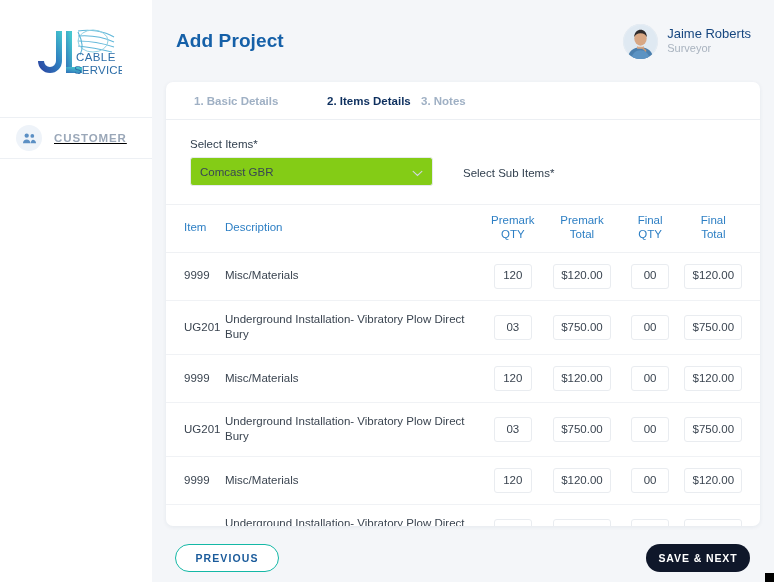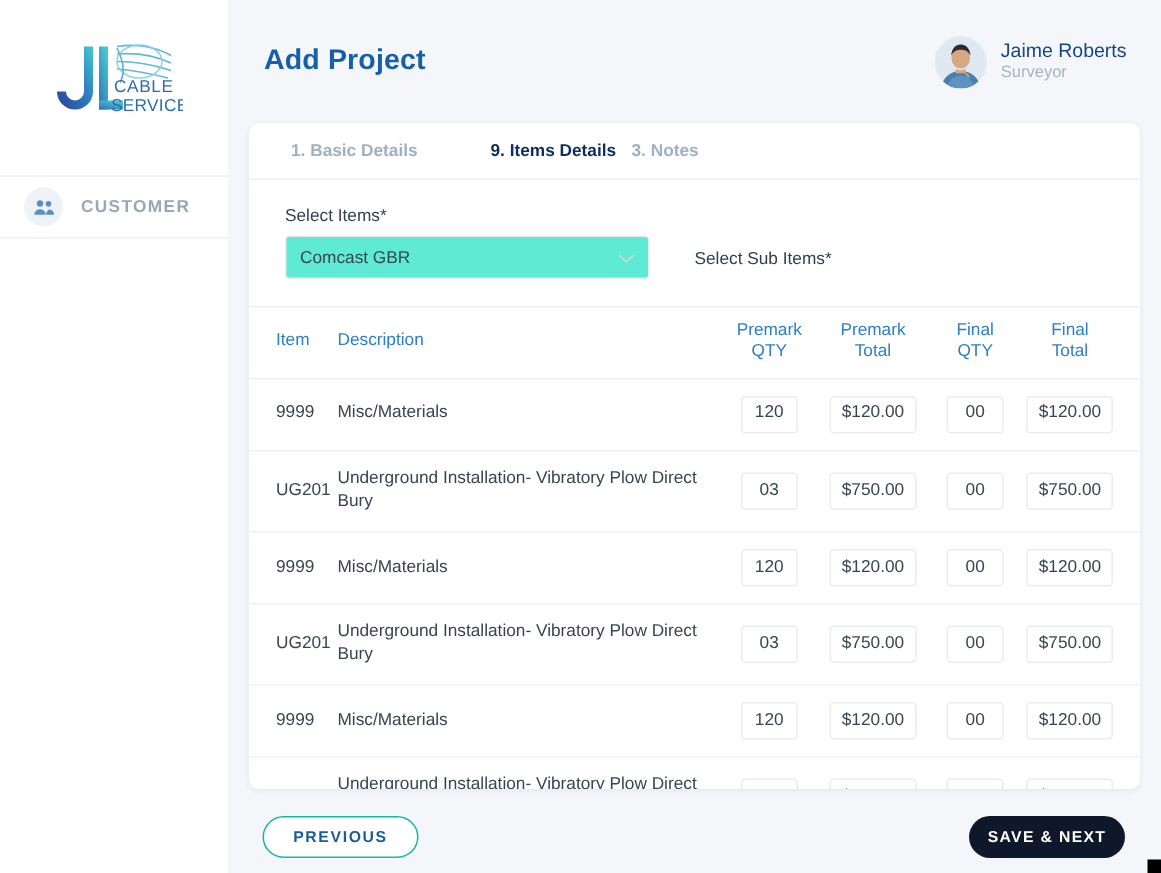--- a/index.html
+++ b/index.html
@@ -20,20 +20,21 @@
     background: #ffffff;
   }
 
   
   .sidebar {
     width: 152px;
     height: 582px;
     background: #ffffff;
     flex: 0 0 152px;
     position: relative;
+    text-decoration: underline;
   }
 
   .logo-wrap {
     height: 110px;
     display: flex;
     align-items: center;
     justify-content: center;
     padding-top: 6px;
   }
 
@@ -164,21 +165,21 @@
   .select-label {
     font-size: 11.5px;
     color: #32404f;
     margin-bottom: 7px;
     display: block;
   }
   .select-box {
     height: 29px;
     border: 1px solid #e7eaee;
     border-radius: 3px;
-    background: #5eead4;
+    background: #84cc16;
     display: flex;
     align-items: center;
     padding: 0 9px;
     justify-content: space-between;
     cursor: pointer;
   }
   .select-value {
     font-size: 11.5px;
     color: #394654;
     white-space: nowrap;
@@ -358,21 +359,21 @@
           <span class="user-name" style="display:block">Jaime Roberts</span>
           <span class="user-role" style="display:block">Surveyor</span>
         </span>
       </div>
     </div>
 
     <div class="card">
 
       <div class="tabs">
         <span class="tab inactive tab-1">1. Basic Details</span>
-        <span class="tab active tab-2">9. Items Details</span>
+        <span class="tab active tab-2">2. Items Details</span>
         <span class="tab inactive">3. Notes</span>
       </div>
 
       <div class="selects-row">
 
         <div class="select-group">
           <label class="select-label">Select Items*</label>
           <div class="select-box" title="Select Items">
             <span class="select-value">Comcast GBR</span>
             <span class="chev">

